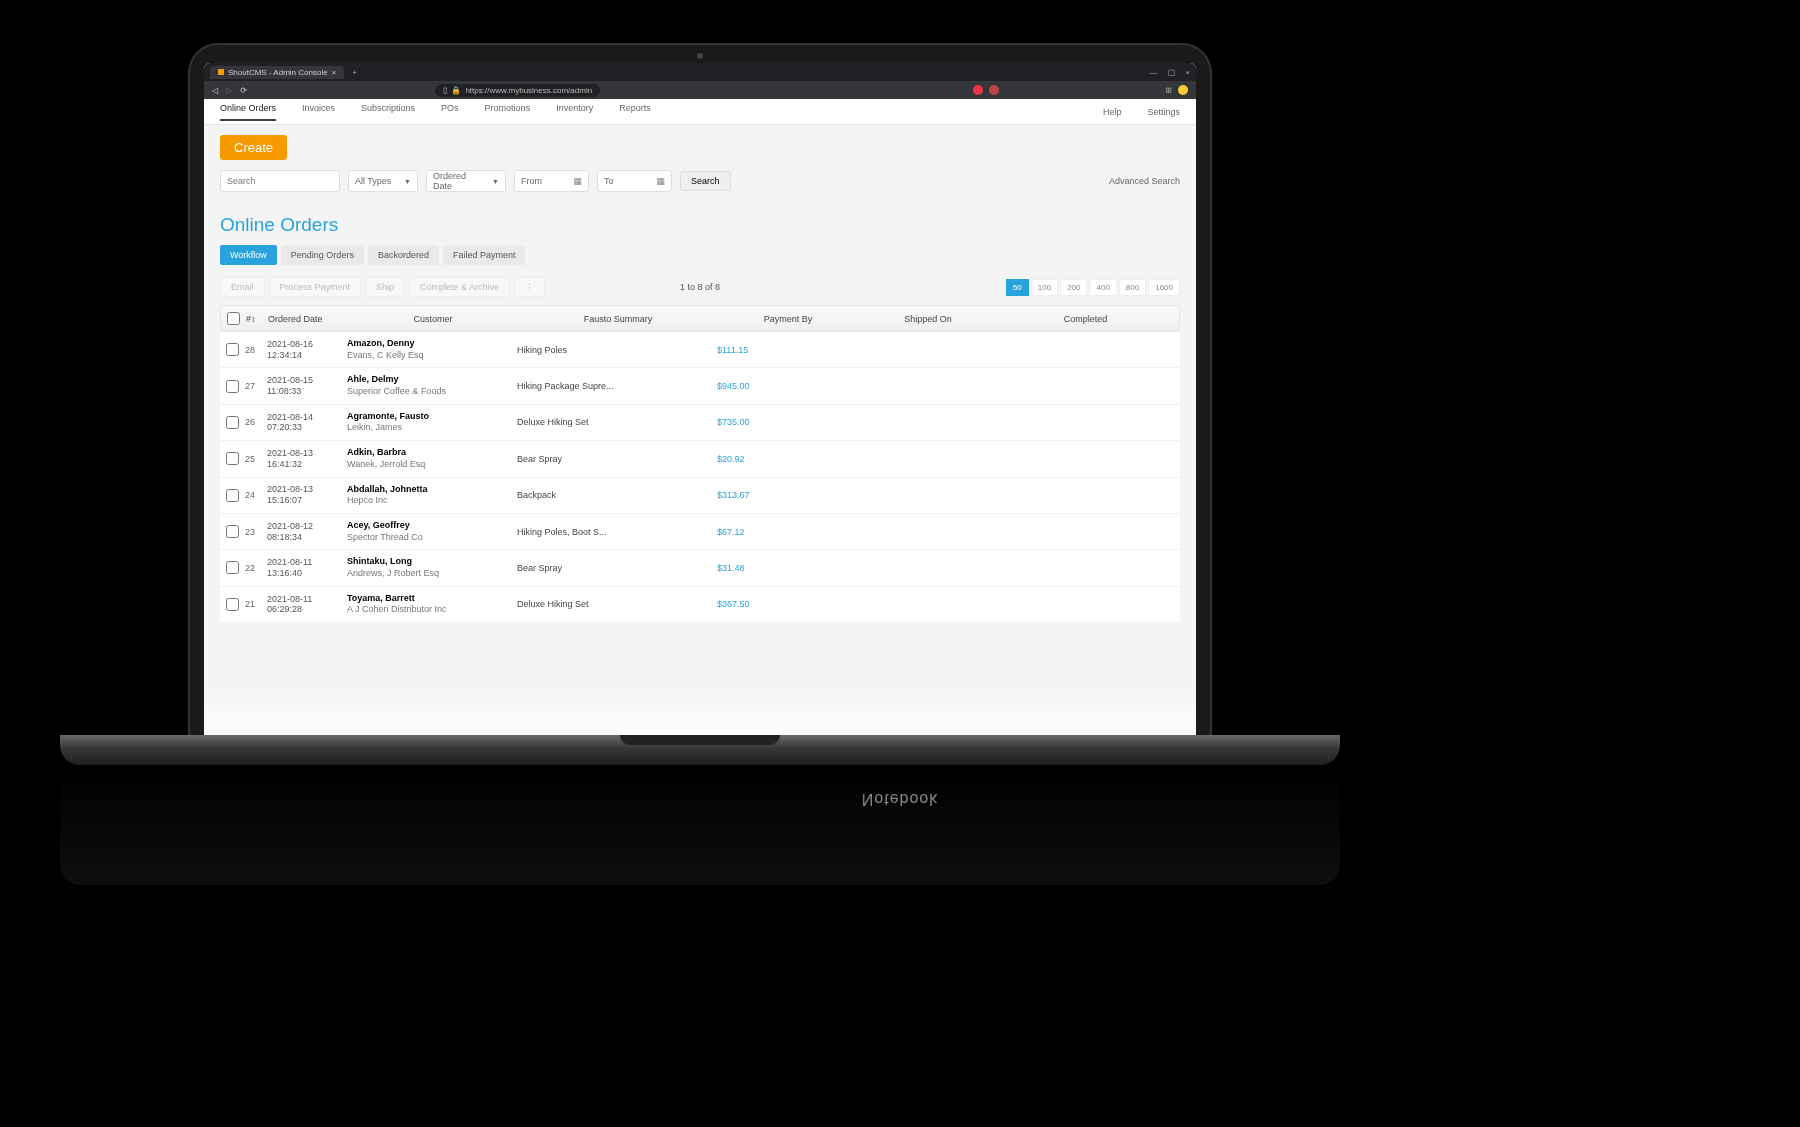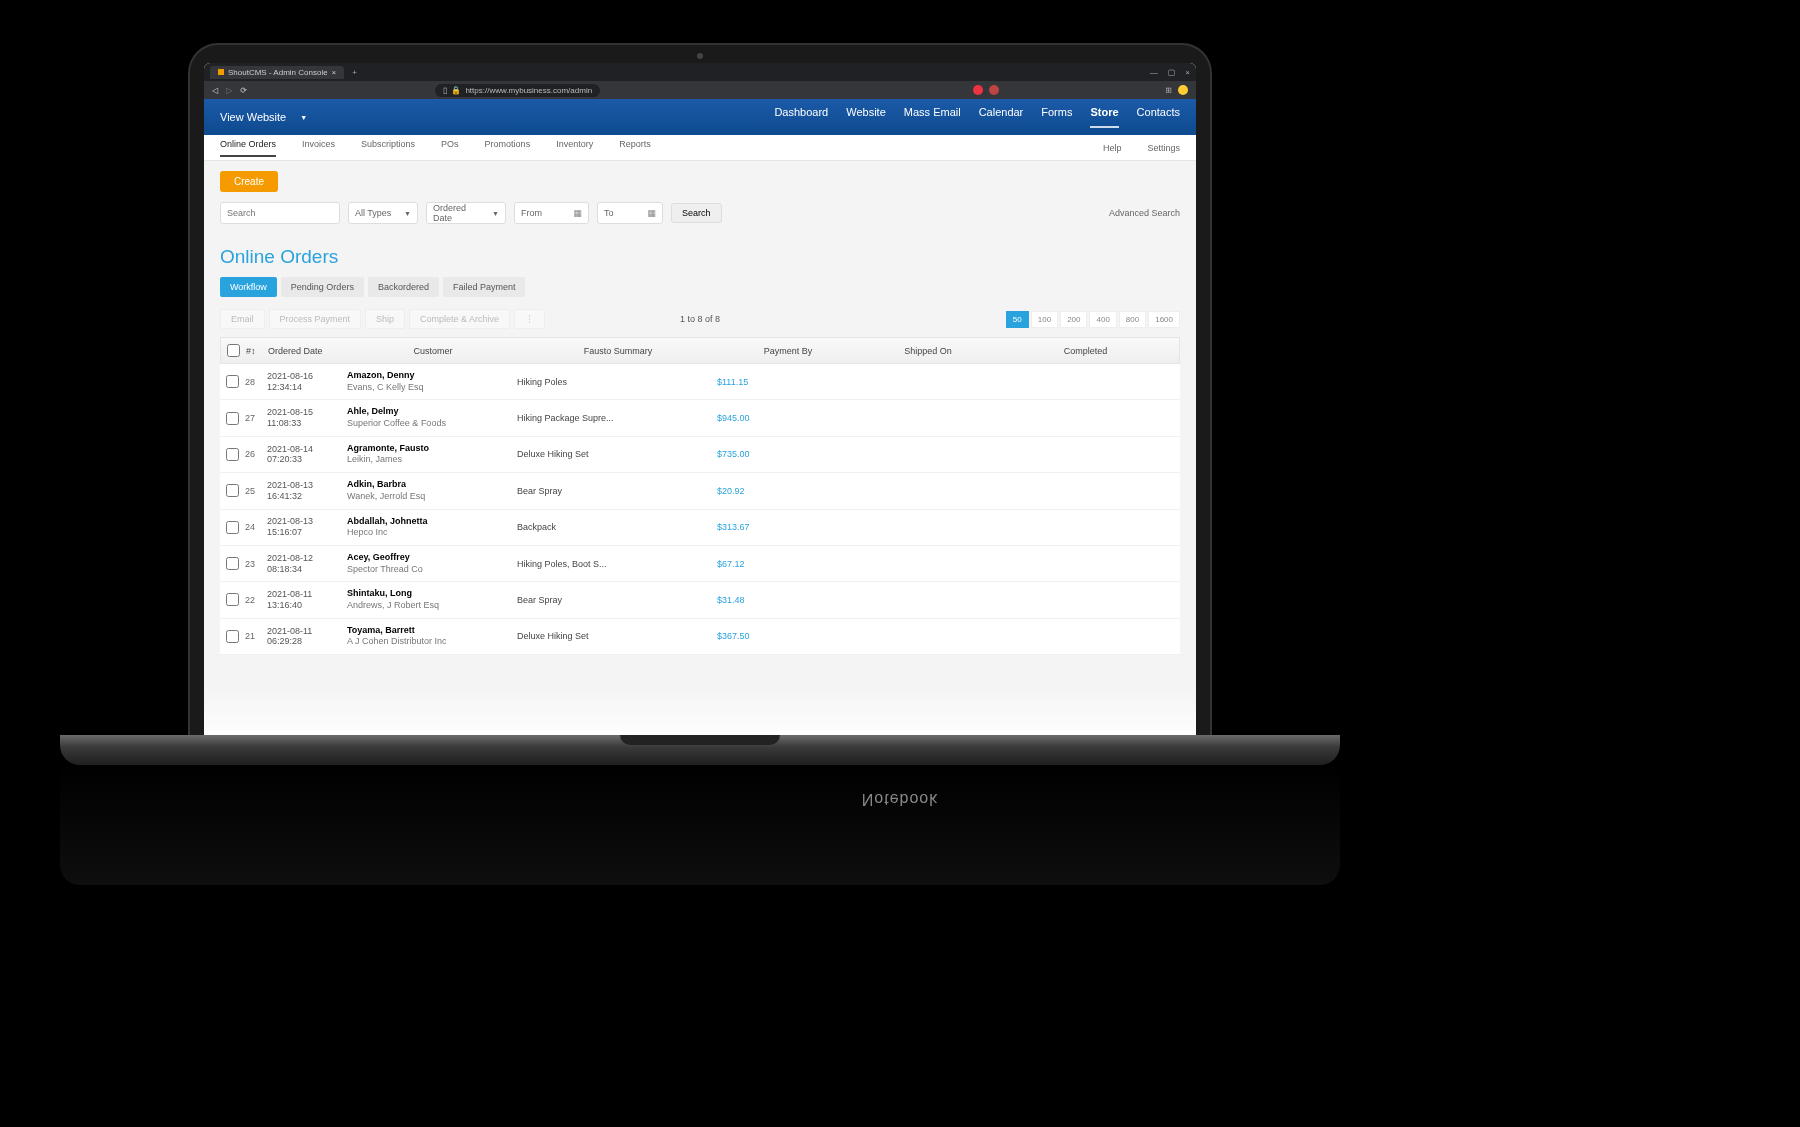--- a/index.html
+++ b/index.html
@@ -137,21 +137,21 @@
   padding: 0 16px;
   gap: 26px;
   color: #666;
   font-size: 9px;
 }
 .sub-nav .active { color:#222; border-bottom:2px solid #444; padding-bottom:6px; }
 .sub-nav .right { margin-left:auto; display:flex; gap:26px; }
 
 .content { background:#f4f4f4; flex:1; padding: 10px 16px; overflow:hidden; position:relative; }
 .create-btn {
-  background:#f59b00; color:#fff; border:none; padding:5px 14px; border-radius:3px; font-size:10px; cursor:pointer;
+  background:#f59b00; color:#fff; border:none; padding:5px 14px; border-radius:3px; font-size:13px; cursor:pointer;
 }
 .filter-row { display:flex; gap:8px; margin-top:10px; align-items:center; }
 .filter-row input, .filter-row .select {
   background:#fff; border:1px solid #ddd; border-radius:3px; padding:4px 6px; font-size:9px; color:#666; height:22px;
 }
 .filter-row input { width:120px; }
 .select { display:flex; align-items:center; justify-content:space-between; gap:6px; }
 .search-btn { background:#efefef; border:1px solid #ddd; border-radius:3px; padding:4px 10px; font-size:9px; cursor:pointer; }
 .adv-link { margin-left:auto; color:#666; font-size:9px; cursor:pointer; }
 .page-title { color:#29a3dd; font-size:19px; font-weight:400; margin-top:22px; }
@@ -235,35 +235,20 @@
         <span>https://www.mybusiness.com/admin</span>
       </div>
       <div class="url-right">
         <span class="dot" style="background:#e34;"></span>
         <span class="dot" style="background:#b44;"></span>
         <span style="color:#aaa;margin-left:160px">⊞</span>
         <span class="dot" style="background:#fc3;"></span>
       </div>
     </div>
 
-    <div class="app-header">
-      <div class="view-website">
-        <span>View Website</span>
-        <span class="caret">▼</span>
-      </div>
-      <div class="top-nav" id="top-nav">
-          <span>Dashboard</span>
-          <span>Website</span>
-          <span>Mass Email</span>
-          <span>Calendar</span>
-          <span>Forms</span>
-          <span class="active">Store</span>
-          <span>Contacts</span>
-        </div>
-    </div>
 
     <div class="sub-nav">
       <div id="subnav-left" style="display:flex;gap:26px;">
           <span class="active">Online Orders</span>
           <span>Invoices</span>
           <span>Subscriptions</span>
           <span>POs</span>
           <span>Promotions</span>
           <span>Inventory</span>
           <span>Reports</span>
@@ -284,21 +269,21 @@
           <span class="caret">▼</span>
         </div>
         <div class="select" style="width:80px">
           <span>Ordered Date</span>
           <span class="caret">▼</span>
         </div>
         <div class="select" style="width:75px">
           <span>From</span>
           <span class="cal-icon">▦</span>
         </div>
-        <div class="select" style="width:66px">
+        <div class="select" style="width:75px">
           <span>To</span>
           <span class="cal-icon">▦</span>
         </div>
         <button class="search-btn">Search</button>
         <span class="adv-link">Advanced Search</span>
       </div>
 
       <div class="page-title">Online Orders</div>
 
       <div class="tabs" id="page-tabs">

